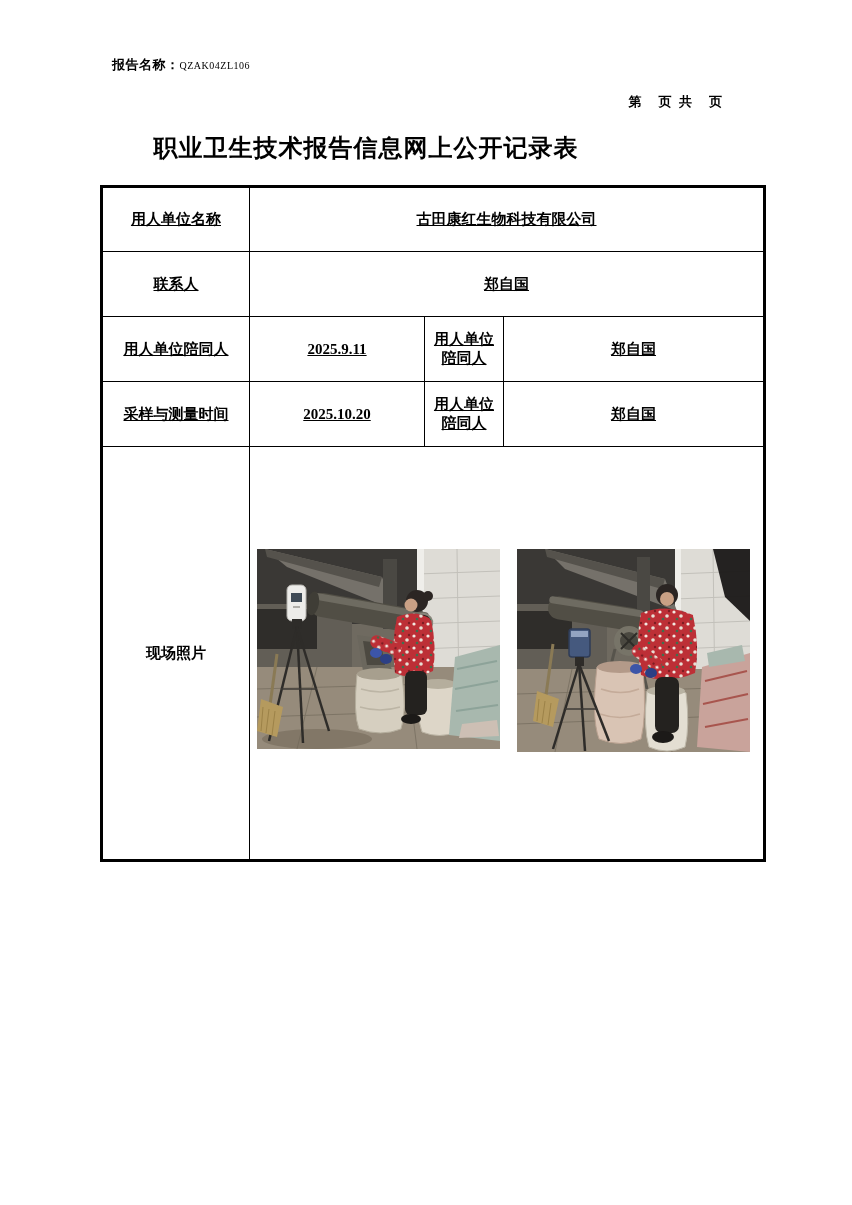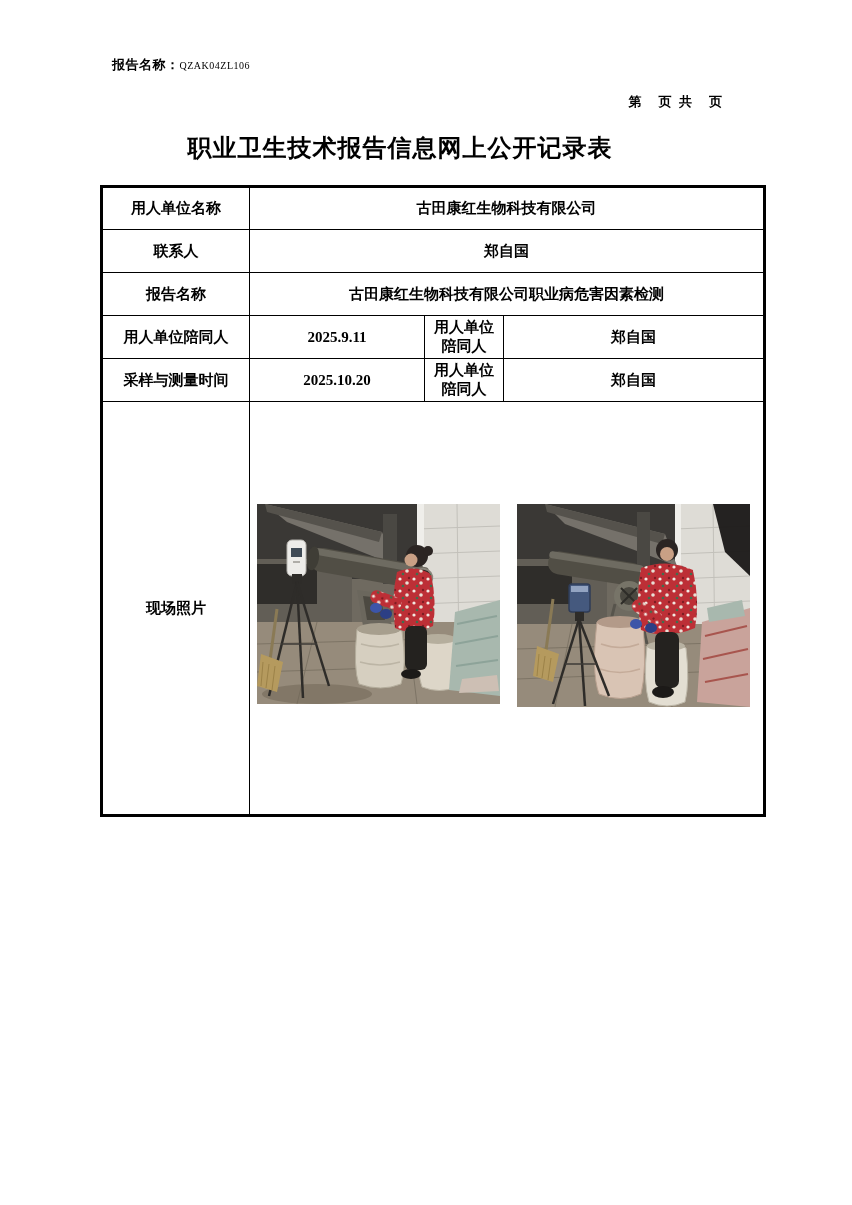--- a/index.html
+++ b/index.html
@@ -16,37 +16,37 @@
     position:absolute; left:112px; top:0;
     font-size:13px; font-weight:700; letter-spacing:0.5px;
   }
   .form-no .num { font-family:"Liberation Serif", serif; font-weight:400; font-size:10px; }
   .page-indicator {
     position:absolute; right:128px; top:0;
     font-size:13px; font-weight:700; letter-spacing:2px;margin-top:37px;
   }
   .doc-title {
     position:absolute; top:132px; left:0; width:732px;
-    text-align:center; font-size:24px; font-weight:700; letter-spacing:1px;padding-left:34px;
+    text-align:center; font-size:24px; font-weight:700; letter-spacing:1px;
   }
   table.record {
     position:absolute; left:100px; top:185px;
     border-collapse:collapse; table-layout:fixed;
     width:663px;
     border:3px solid #000;
   }
   table.record td {
     border:1.5px solid #000;
     text-align:center; vertical-align:middle;
     font-size:15px; font-weight:700;
     padding:2px 6px;
     overflow:hidden;
   }
   td.num-val { font-family:"Liberation Serif", serif; font-weight:400; font-size:16px; }
-  tr.r { height:43px; }
+  tr.r { height:65px;text-decoration:underline; }
   tr.r-photo { height:414px; }
   td.photo-cell { position:relative; padding:0; }
   .photo { position:absolute; display:block; }
   .photo svg { display:block; }
   #photo1 { left:7px;  top:102px; }
   #photo2 { left:267px; top:102px; }
 </style>
 </head>
 <body>
 
@@ -65,24 +65,20 @@
       <col style="width:261px">
     </colgroup>
   <tbody>
       <tr class="r">
     <td>用人单位名称</td>
     <td colspan="3">古田康红生物科技有限公司</td>
   </tr>
   <tr class="r">
     <td>联系人</td>
     <td colspan="3">郑自国</td>
-  </tr>
-  <tr class="r">
-    <td>报告名称</td>
-    <td colspan="3">古田康红生物科技有限公司职业病危害因素检测</td>
   </tr>
   <tr class="r">
     <td>用人单位陪同人</td>
     <td class="num-val">2025.9.11</td>
     <td style="padding:2px 8px">用人单位陪同人</td>
     <td>郑自国</td>
   </tr>
   <tr class="r">
     <td>采样与测量时间</td>
     <td class="num-val">2025.10.20</td>

